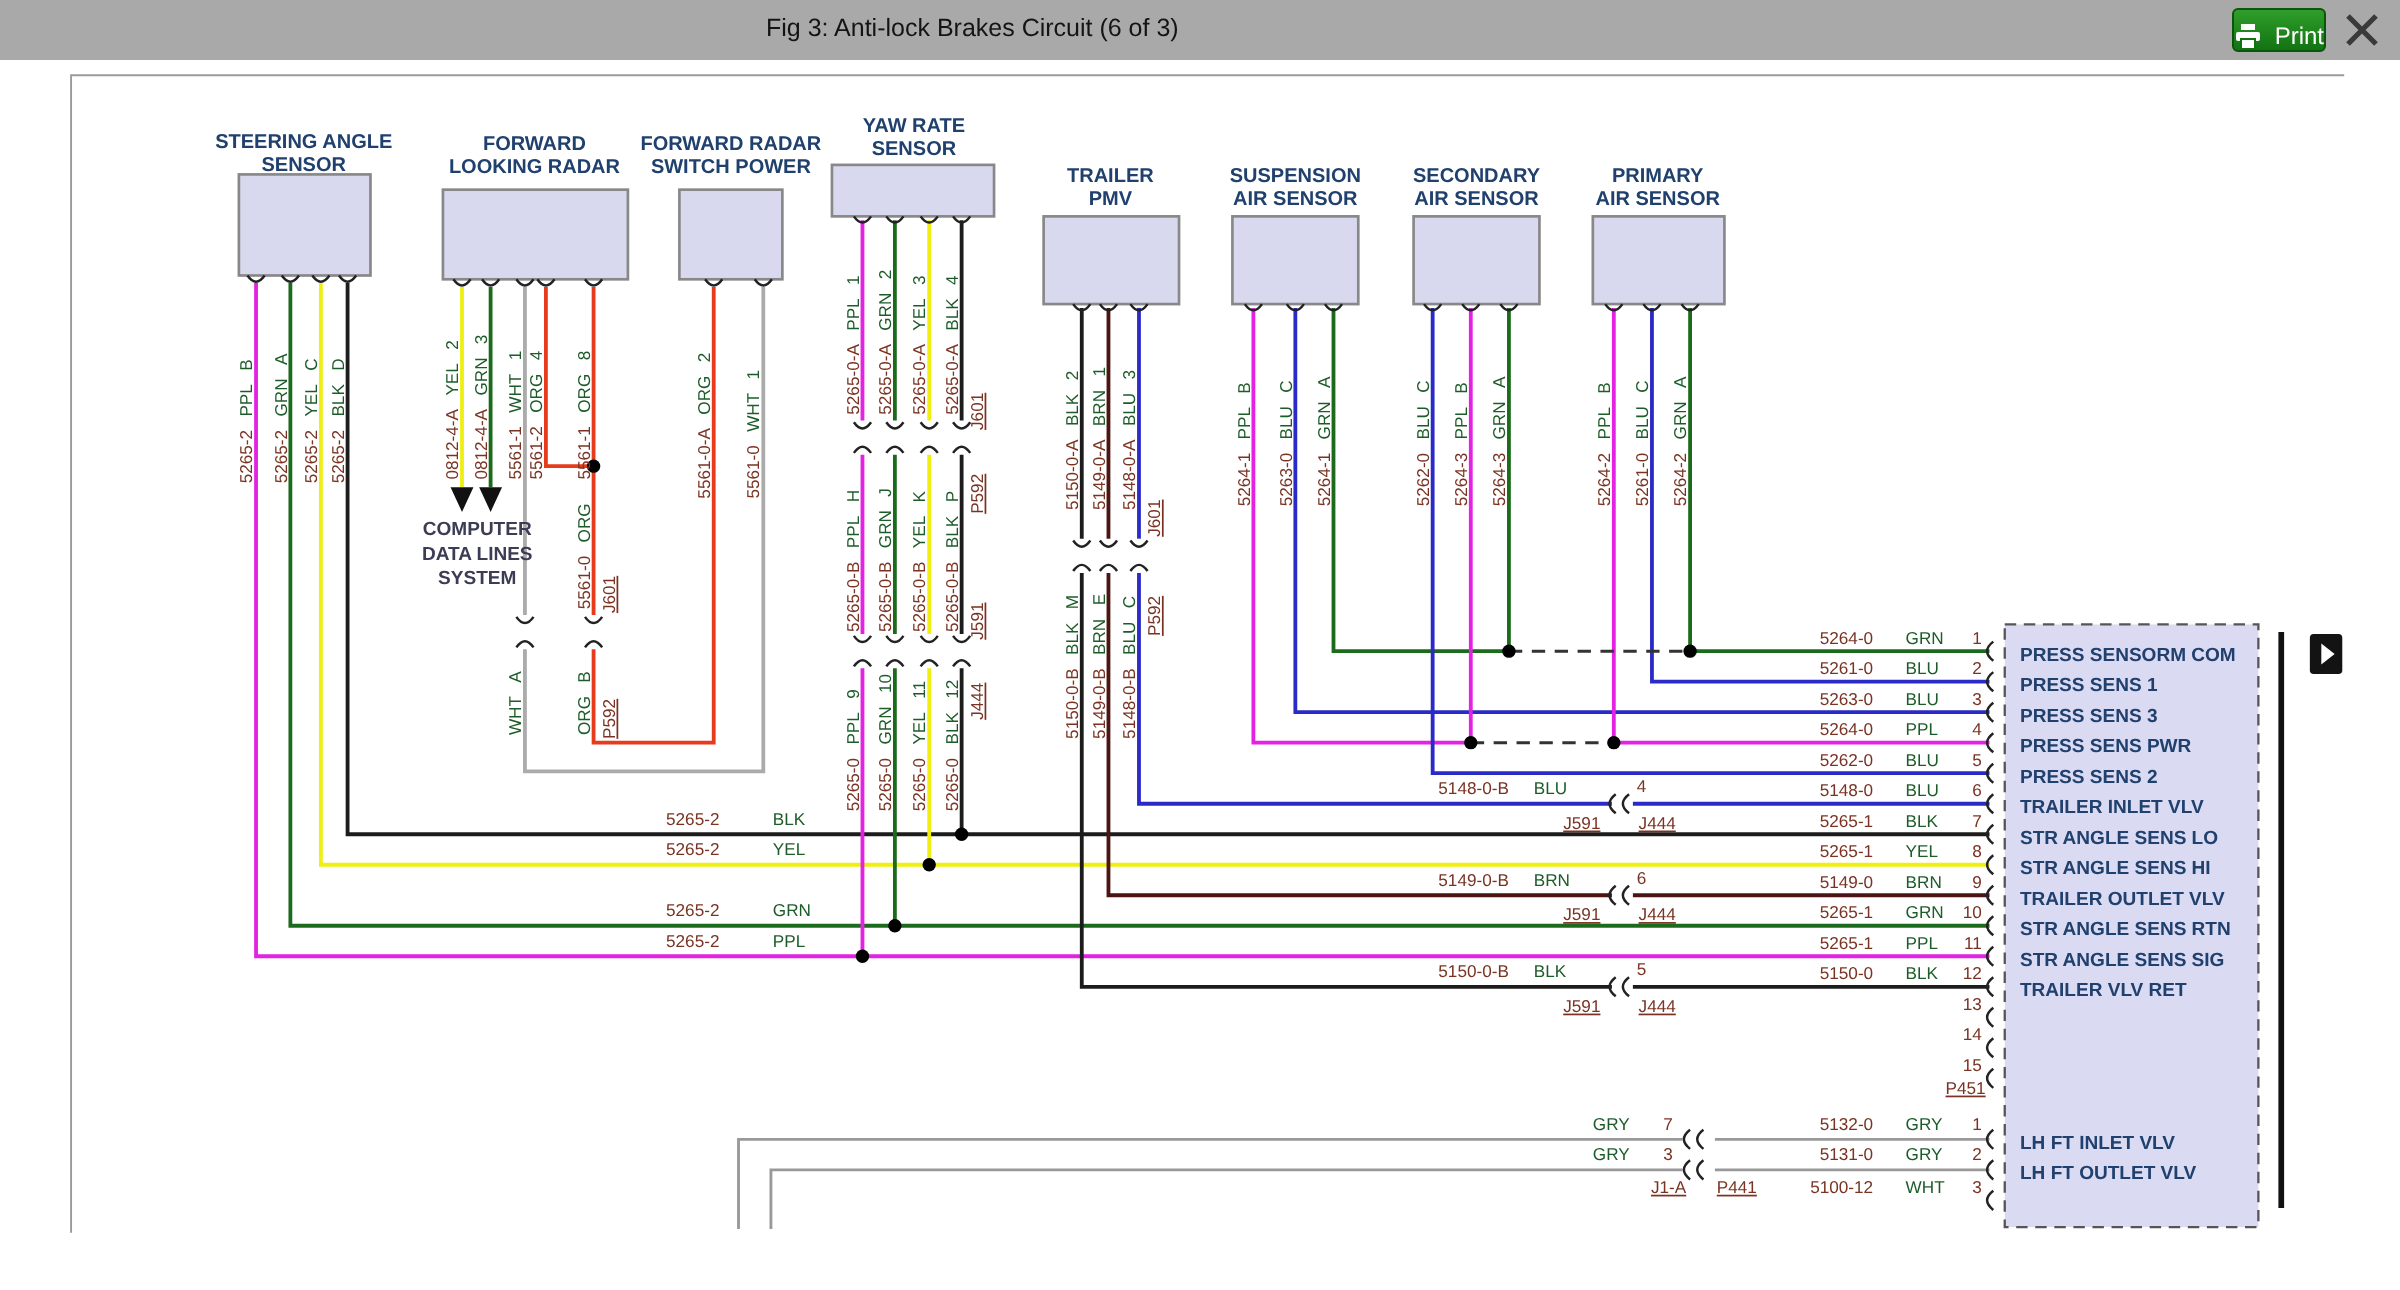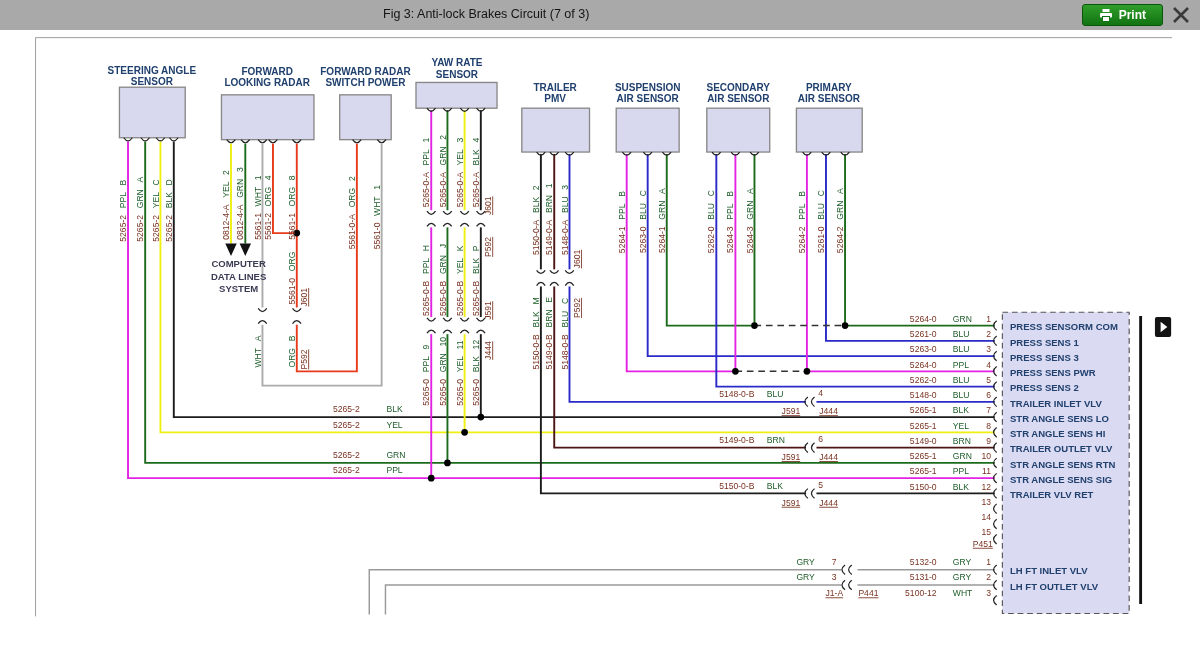--- a/index.html
+++ b/index.html
@@ -1,21 +1,21 @@
 <!DOCTYPE html>
 <html><head>
 <meta charset="utf-8">
 <style>
   html,body{margin:0;padding:0;background:#fff;}
   #page{position:relative;width:1200px;height:645px;overflow:hidden;background:#fff;font-family:"Liberation Sans",sans-serif;}
   .topbar{position:absolute;top:0;left:0;width:1200px;height:30px;background:#a9a9a9;}
   .bar-title{position:absolute;left:383px;top:7px;font-size:12.5px;color:#141414;white-space:nowrap;}
-  .print-btn{position:absolute;right:37px;top:4px;height:22px;display:flex;align-items:center;gap:6px;
+  .print-btn{position:absolute;right:37px;top:4px;height:22px;display:flex;align-items:flex-end;gap:6px;
     background:linear-gradient(#2f9e2b,#127312);border:1px solid #0a560a;border-radius:3px;color:#fff;
-    font-weight:bold;font-size:12px;padding:0 16px;cursor:pointer;font-family:"Liberation Sans",sans-serif;}
+    font-weight:normal;font-size:12px;padding:0 0;cursor:pointer;font-family:"Liberation Sans",sans-serif;}
   .close-btn{position:absolute;right:8px;top:4px;width:22px;height:22px;cursor:pointer;}
   svg text{font-family:"Liberation Sans",sans-serif;}
   .ttl{font-size:10.5px;font-weight:bold;fill:#20406e;text-anchor:middle;}
   .cds{font-size:10px;font-weight:bold;fill:#3c3c55;text-anchor:middle;}
   .cn{font-size:9px;fill:#7a3322;}
   .cc{font-size:9px;fill:#1c5c28;}
   .num{font-size:9px;fill:#7a3322;}
   .fn{font-size:10px;font-weight:bold;fill:#20406e;}
   .conn{font-size:9px;fill:#7a3322;text-decoration:underline;}
   .cbox{fill:#d8d8ee;stroke:#888;stroke-width:1.4;}
@@ -25,21 +25,21 @@
   .wBLU{stroke:#2a2ac8}.wBRN{stroke:#4a1512}.wORG{stroke:#e83b1c}.wWHT{stroke:#ababab}
   .wire{fill:none;stroke-width:2;}
   .wGRY{stroke:#999;stroke-width:1.5;fill:none;}
   .dash{stroke:#333;stroke-width:1.6;stroke-dasharray:7 5;fill:none;}
 </style>
 </head>
 <body>
 
 <div id="page">
   <div class="topbar">
-    <span class="bar-title">Fig 3: Anti-lock Brakes Circuit (7 of 3)</span>
+    <span class="bar-title">Fig 3: Anti-lock Brakes Circuit (6 of 3)</span>
     <button class="print-btn">
       <svg width="14" height="13" viewBox="0 0 14 13">
         <rect x="3.5" y="0" width="7" height="3" fill="#fff"></rect>
         <rect x="1" y="4" width="12" height="4.5" rx="1" fill="#fff"></rect>
         <rect x="3.5" y="7.5" width="7" height="5" fill="#fff" stroke="#127312"></rect>
       </svg>
       <span>Print</span>
     </button>
     <div class="close-btn">
       <svg width="22" height="22" viewBox="0 0 22 22">

